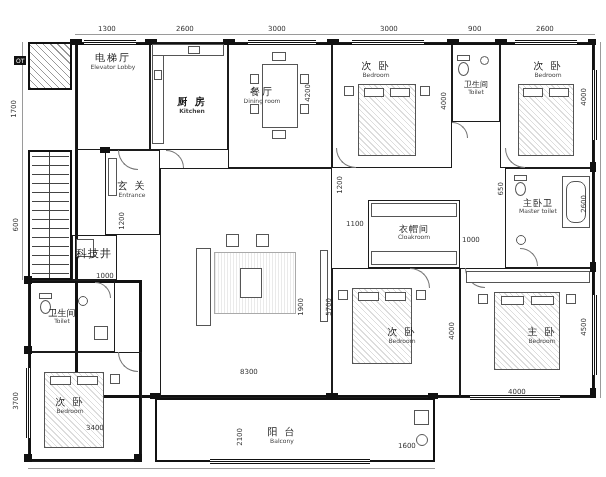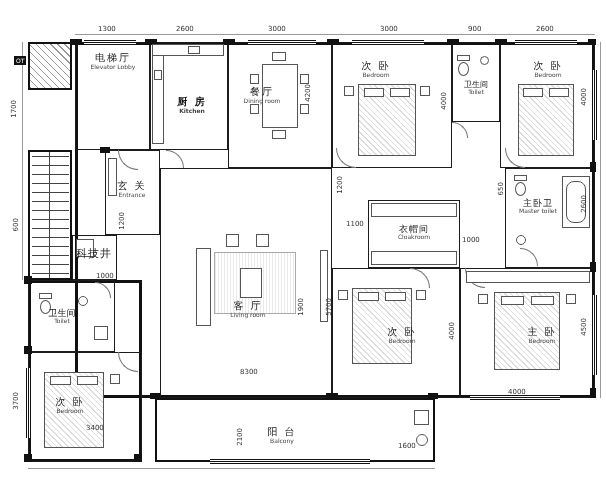--- a/index.html
+++ b/index.html
@@ -219,24 +219,20 @@
     <div class="cn" style="font-size:11px;letter-spacing:1px;">科技井</div>
   </div>
   <div class="room-label" style="left:34px;top:308px;width:56px;">
     <div class="cn" style="font-size:9px;letter-spacing:0;">卫生间</div>
     <div class="en">Toilet</div>
   </div>
   <div class="room-label" style="left:40px;top:396px;width:60px;">
     <div class="cn">次 卧</div>
     <div class="en">Bedroom</div>
   </div>
-  <div class="room-label" style="left:216px;top:300px;width:64px;">
-    <div class="cn">客 厅</div>
-    <div class="en">Living room</div>
-  </div>
   <div class="room-label" style="left:384px;top:224px;width:60px;">
     <div class="cn" style="font-size:9px;letter-spacing:1px;">衣帽间</div>
     <div class="en">Cloakroom</div>
   </div>
   <div class="room-label" style="left:508px;top:198px;width:60px;">
     <div class="cn" style="font-size:9px;letter-spacing:1px;">主卧卫</div>
     <div class="en">Master toilet</div>
   </div>
   <div class="room-label" style="left:372px;top:326px;width:60px;">
     <div class="cn">次 卧</div>

